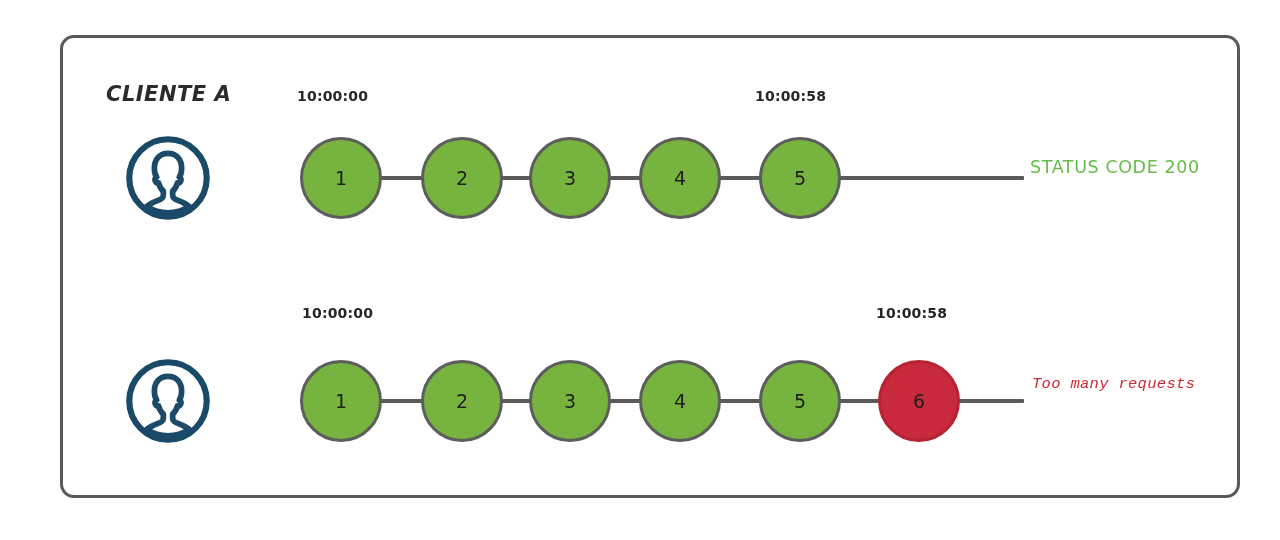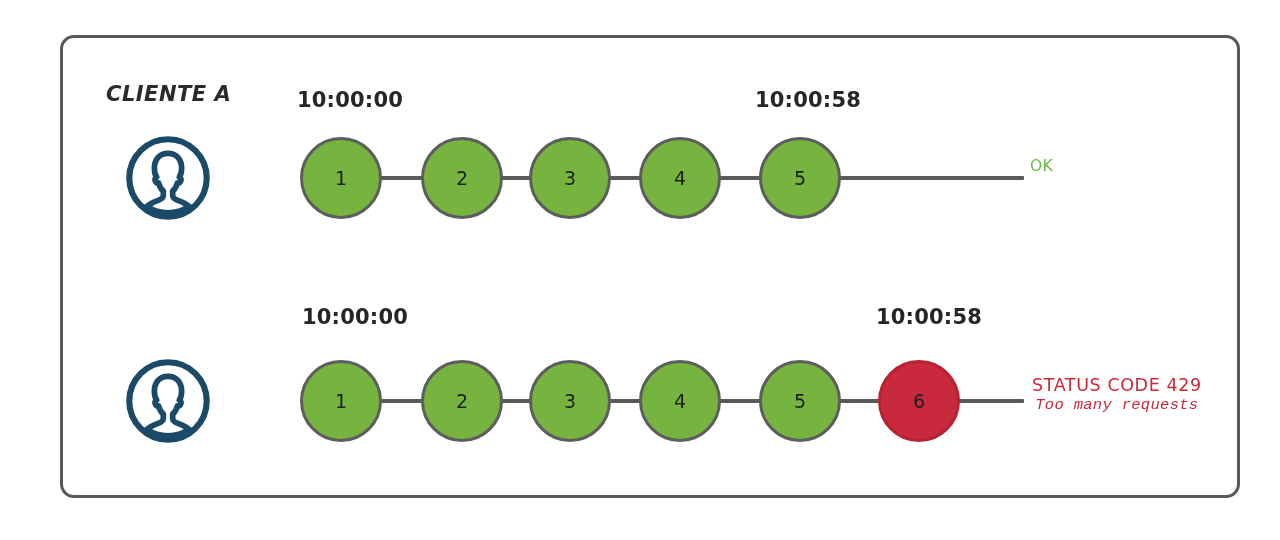--- a/index.html
+++ b/index.html
@@ -55,21 +55,21 @@
     height: 88px;
   }
   .avatar.a { left: 124px; top: 134px; }
   .avatar.b { left: 124px; top: 357px; }
 
   
   .timestamp {
     position: absolute;
     font-family: "DejaVu Sans", sans-serif;
     font-weight: 700;
-    font-size: 21px;
+    font-size: 14px;
     color: #262626;
     letter-spacing: 0.2px;
     white-space: nowrap;
   }
   .ts-a-start { left: 297px; top: 88px; }
   .ts-a-end   { left: 755px; top: 88px; }
   .ts-b-start { left: 302px; top: 305px; }
   .ts-b-end   { left: 876px; top: 305px; }
 
   
@@ -188,21 +188,21 @@
     </div>
     <div class="node ok" style="left:639px;">
       <span>4</span>
     </div>
     <div class="node ok" style="left:759px;">
       <span>5</span>
     </div>
   </div>
 
   <div class="status ok">
-    <span class="line2">OK</span>
+    <span class="line1">STATUS CODE 200</span>
   </div>
 
 
   <div class="avatar b">
     <svg viewBox="0 0 100 100" width="88" height="88" aria-hidden="true">
       <circle cx="50" cy="50" r="44" fill="none" stroke="#1b4a69" stroke-width="7"></circle>
       <path d="M50 22
                c-10 0 -15.5 7.5 -15.5 16.5
                c0 5 1.2 8.5 2.6 10.6
                c-1.8 0.8 -2.4 2.4 -1.6 4.2
@@ -248,17 +248,16 @@
     </div>
     <div class="node ok" style="left:759px;">
       <span>5</span>
     </div>
     <div class="node err" style="left:878px;">
       <span>6</span>
     </div>
   </div>
 
   <div class="status err">
-    <span class="line1">STATUS CODE 429</span>
     <span class="line2">Too many requests</span>
   </div>
 
 </div>
 
 </body></html>

